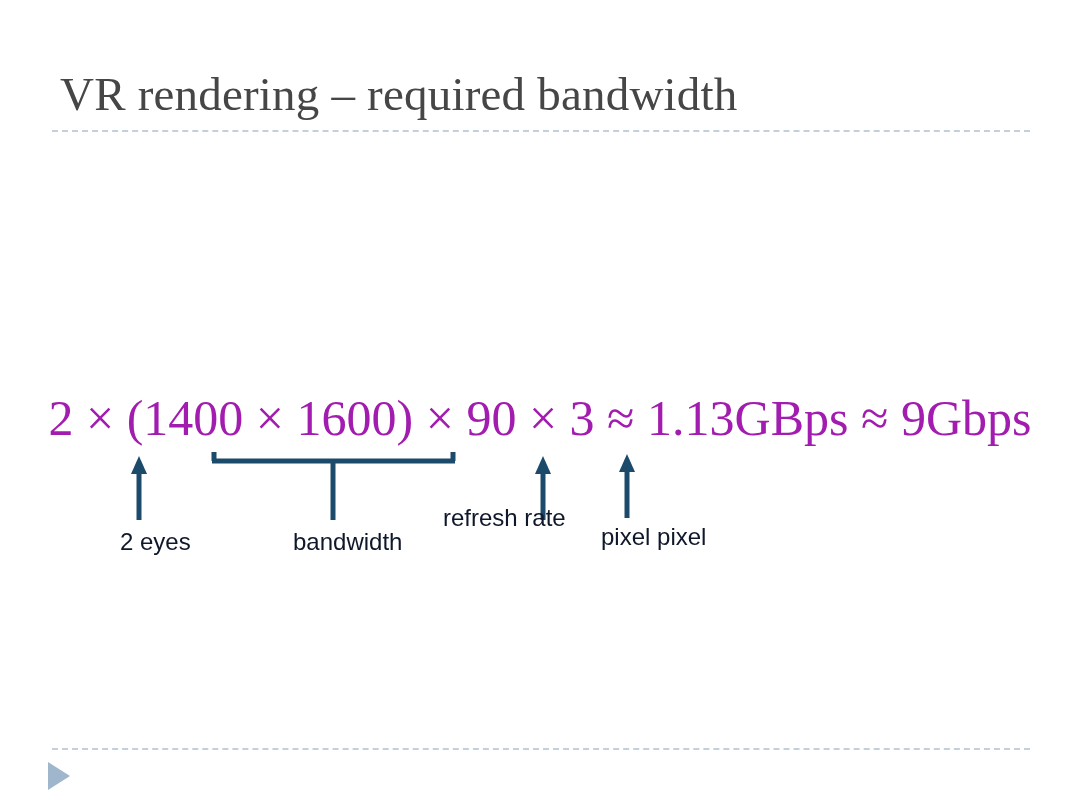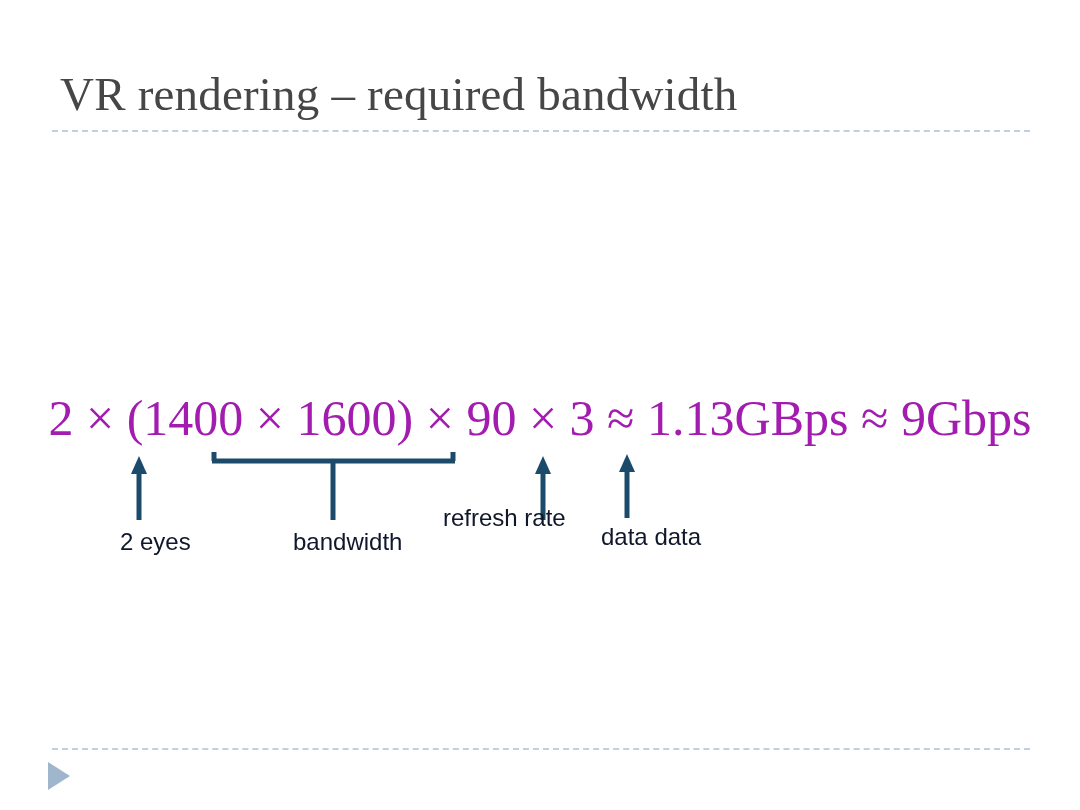--- a/index.html
+++ b/index.html
@@ -134,19 +134,19 @@
       <polygon points="627,454 619,472 635,472" fill="#1c4a6b"></polygon>
     </g>
   </svg>
 
   <div class="ann-label lbl-eyes">2 eyes</div>
 
   <div class="ann-label lbl-res">bandwidth</div>
 
   <div class="ann-label lbl-refresh">refresh rate</div>
 
-  <div class="ann-label lbl-pixel">data data</div>
+  <div class="ann-label lbl-pixel">pixel pixel</div>
 
   <div class="footer-rule"></div>
 
   <div class="nav-triangle"></div>
 
 </div>
 
 </body></html>

